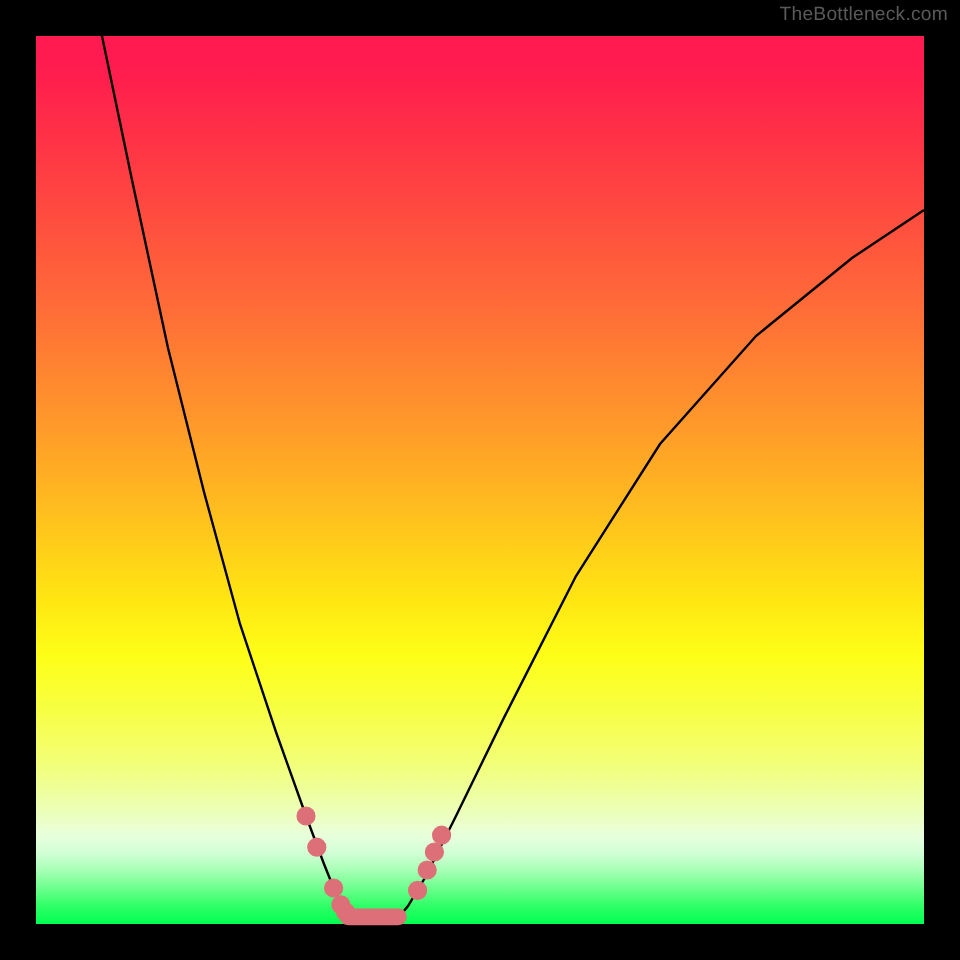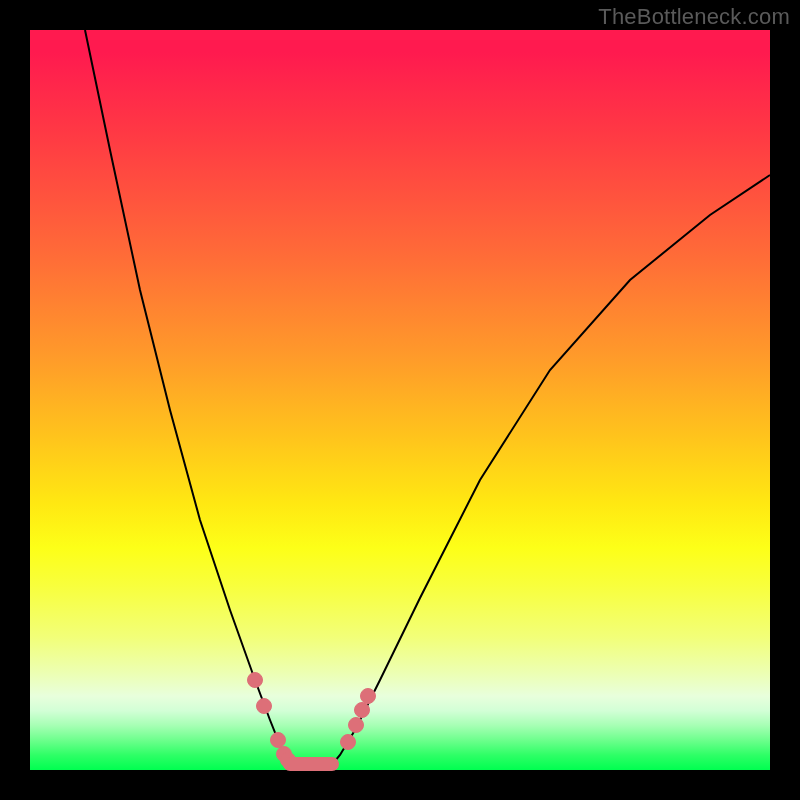--- a/index.html
+++ b/index.html
@@ -41,21 +41,21 @@
       #a6ffb4 94%,
       #6cff8c 96%,
       #2eff66 98%,
       #00ff50 100%);
   }
   .watermark {
     position: absolute;
     top: 4px;
     right: 10px;
     font-family: Arial, Helvetica, sans-serif;
-    font-size: 22px;
+    font-size: 16px;
     font-weight: 400;
     color: #5a5a5a;
     letter-spacing: 0.2px;
   }
   svg.curves {
     position: absolute;
     top: 0;
     left: 0;
     width: 740px;
     height: 740px;

